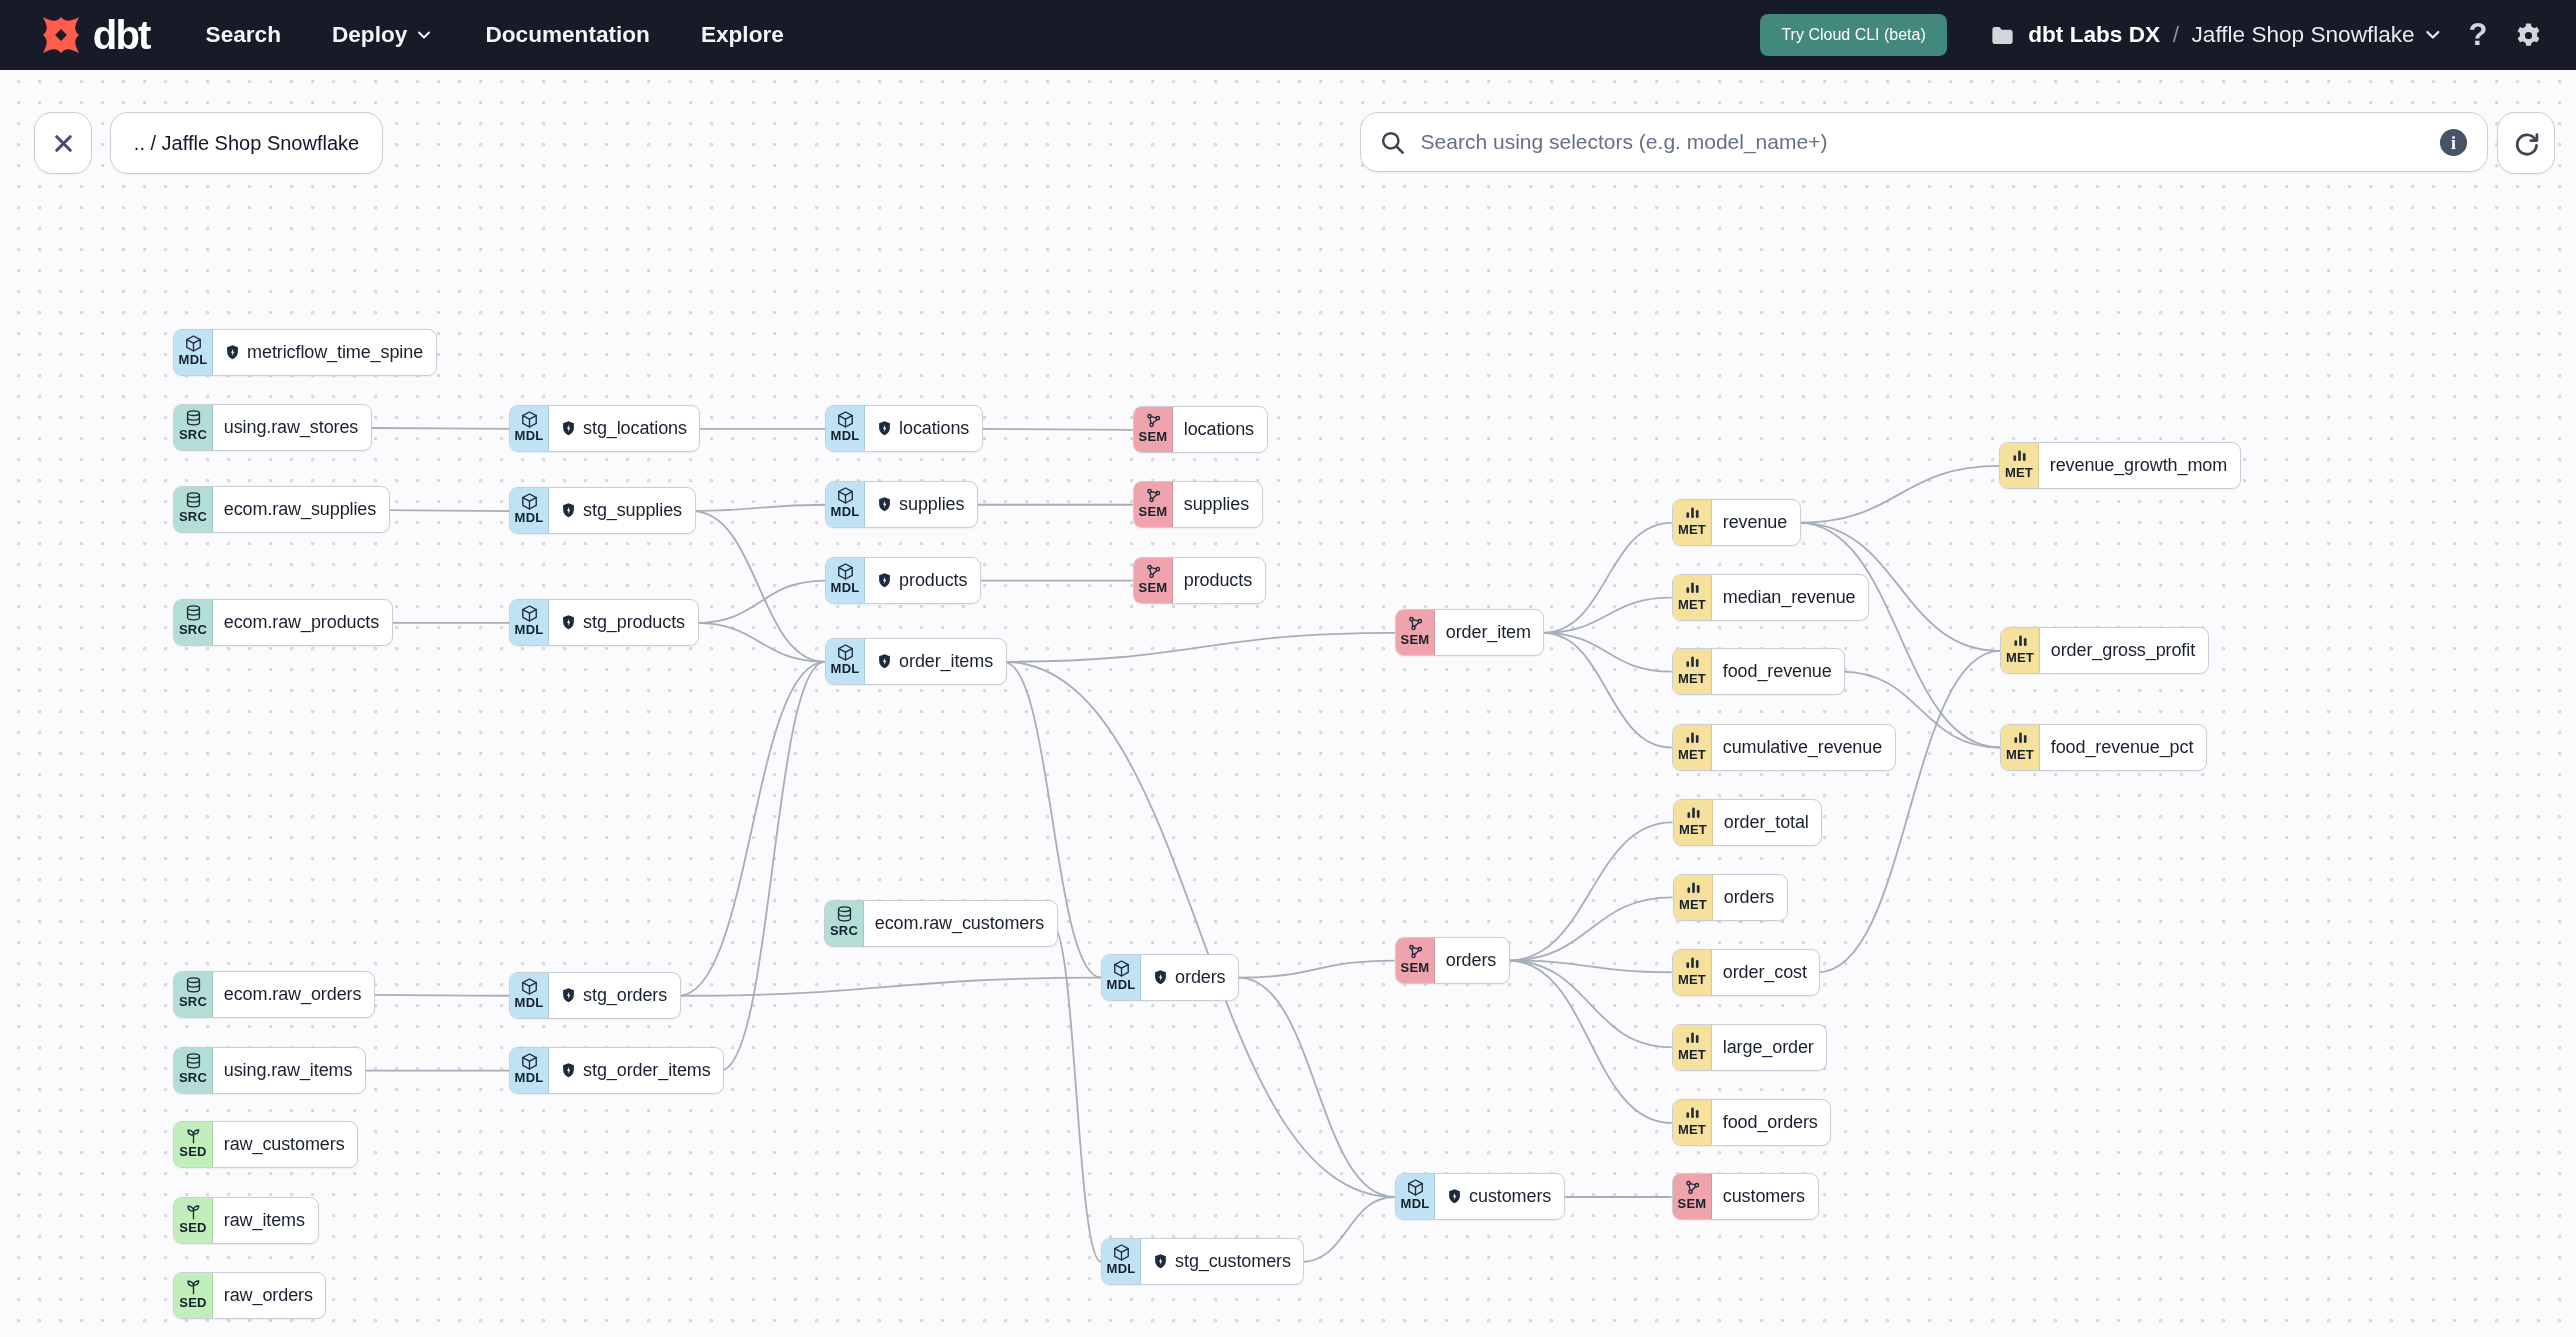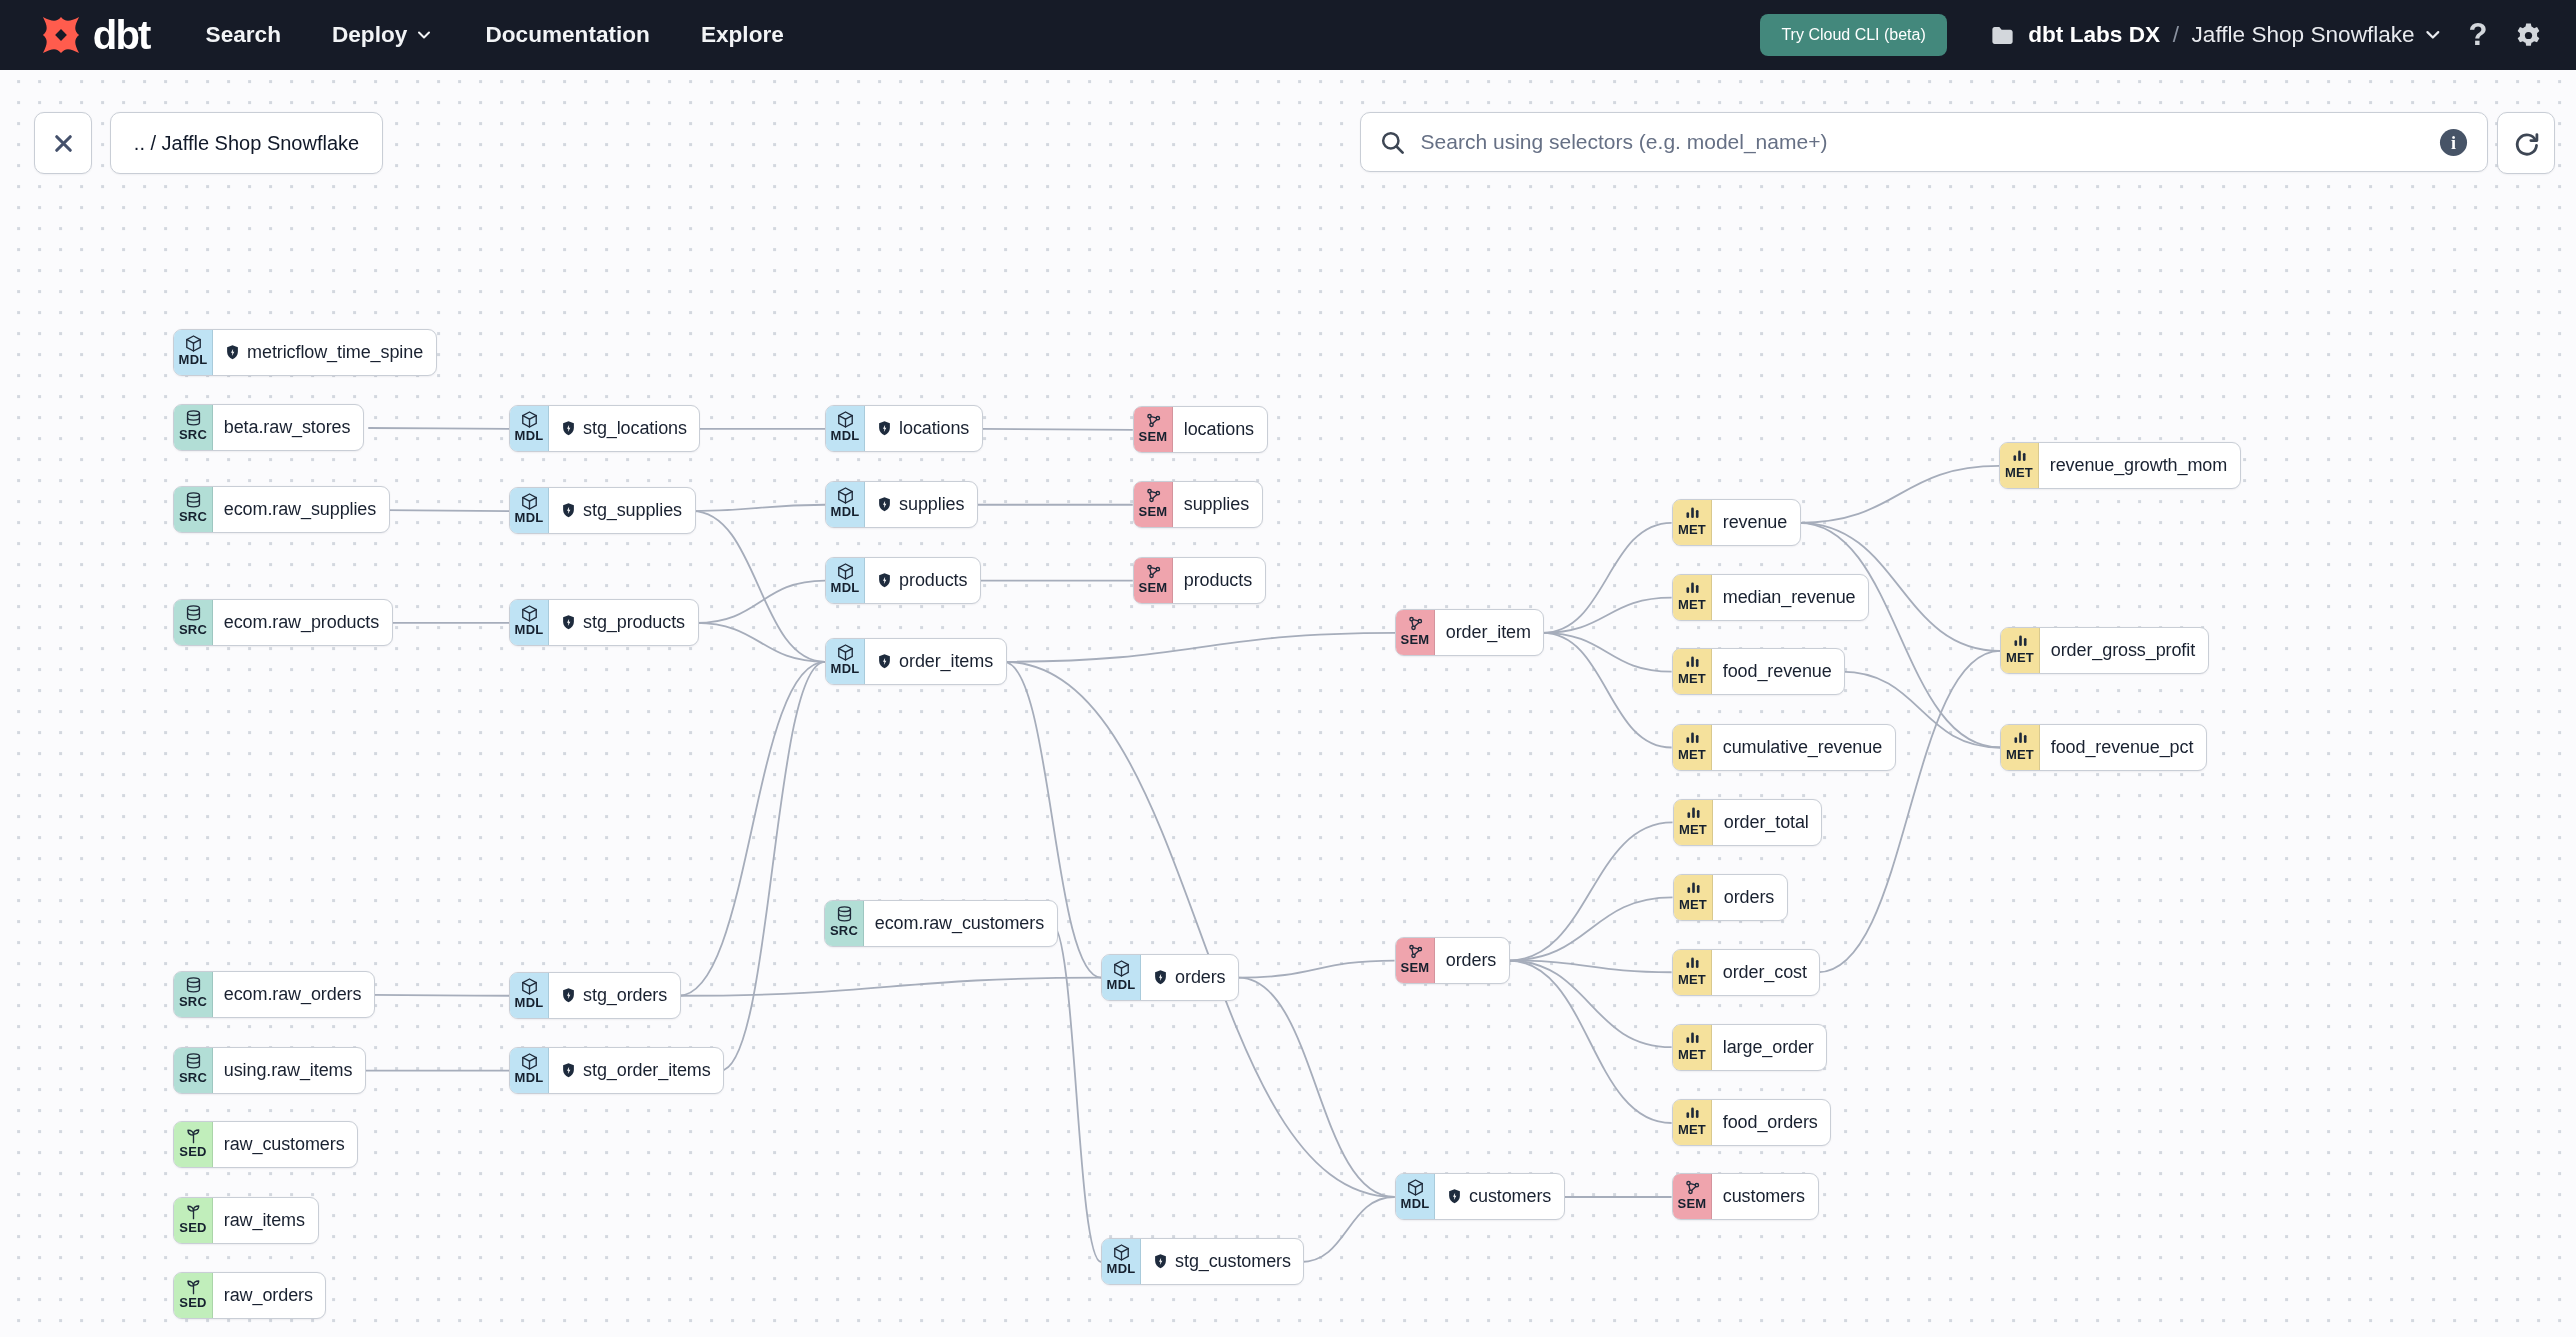--- a/index.html
+++ b/index.html
@@ -30,21 +30,21 @@
   
   .canvas{
     position:absolute;left:0;top:0;width:2576px;height:1338px;
     background-color:#fbfbfd;
     background-image:radial-gradient(circle,rgba(185,192,203,.6) 1.5px,transparent 1.7px);
     background-size:21px 21px;background-position:8.1px 8.1px;z-index:1;
   }
   .edges{position:absolute;left:0;top:0;z-index:2;}
   
   .chip{
-    position:absolute;background:#ffffff;border:1.8px solid #c9ced6;border-radius:10px;
+    position:absolute;background:#ffffff;border:1.8px solid #c9ced6;border-radius:18px;
     display:flex;align-items:center;justify-content:center;z-index:20;
     box-shadow:0 0.9px 1.8px rgba(16,24,40,.05);cursor:pointer;
   }
   .close-chip{left:34px;top:112px;width:56px;height:60px;}
   .bc-chip{left:110px;top:112px;width:271px;height:60px;}
   .bc-text{font-size:20px;color:#101828;}
   .search-chip{left:1352px;top:112px;width:1128px;height:60px;justify-content:flex-start;padding:0 18px;box-sizing:border-box;cursor:text;margin-left:8px;}
   .search-input{
     flex:1;border:none;outline:none;font-size:21px;color:#101828;margin-left:12.6px;
     font-family:inherit;background:transparent;
@@ -131,21 +131,21 @@
       <div class="node" style="left: 173px; top: 404px;">
         <div class="node-icon" style="background: rgb(178, 222, 214);">
           <svg width="19" height="19" viewBox="0 0 24 24" fill="none" stroke="#1f2a3a" stroke-width="1.7" stroke-linecap="round" stroke-linejoin="round">
             <ellipse cx="12" cy="5.3" rx="7.5" ry="2.9"></ellipse>
             <path d="M4.5 5.3v5.8c0 1.6 3.4 2.9 7.5 2.9s7.5-1.3 7.5-2.9V5.3"></path>
             <path d="M4.5 11.1v6c0 1.6 3.4 2.9 7.5 2.9s7.5-1.3 7.5-2.9v-6"></path>
           </svg>
           <span class="node-type">SRC</span>
         </div>
         <div class="node-body">
-          <span class="node-label">beta.raw_stores</span>
+          <span class="node-label">using.raw_stores</span>
         </div>
       </div>
       <div class="node" style="left: 173px; top: 486px;">
         <div class="node-icon" style="background: rgb(178, 222, 214);">
           <svg width="19" height="19" viewBox="0 0 24 24" fill="none" stroke="#1f2a3a" stroke-width="1.7" stroke-linecap="round" stroke-linejoin="round">
             <ellipse cx="12" cy="5.3" rx="7.5" ry="2.9"></ellipse>
             <path d="M4.5 5.3v5.8c0 1.6 3.4 2.9 7.5 2.9s7.5-1.3 7.5-2.9V5.3"></path>
             <path d="M4.5 11.1v6c0 1.6 3.4 2.9 7.5 2.9s7.5-1.3 7.5-2.9v-6"></path>
           </svg>
           <span class="node-type">SRC</span>

